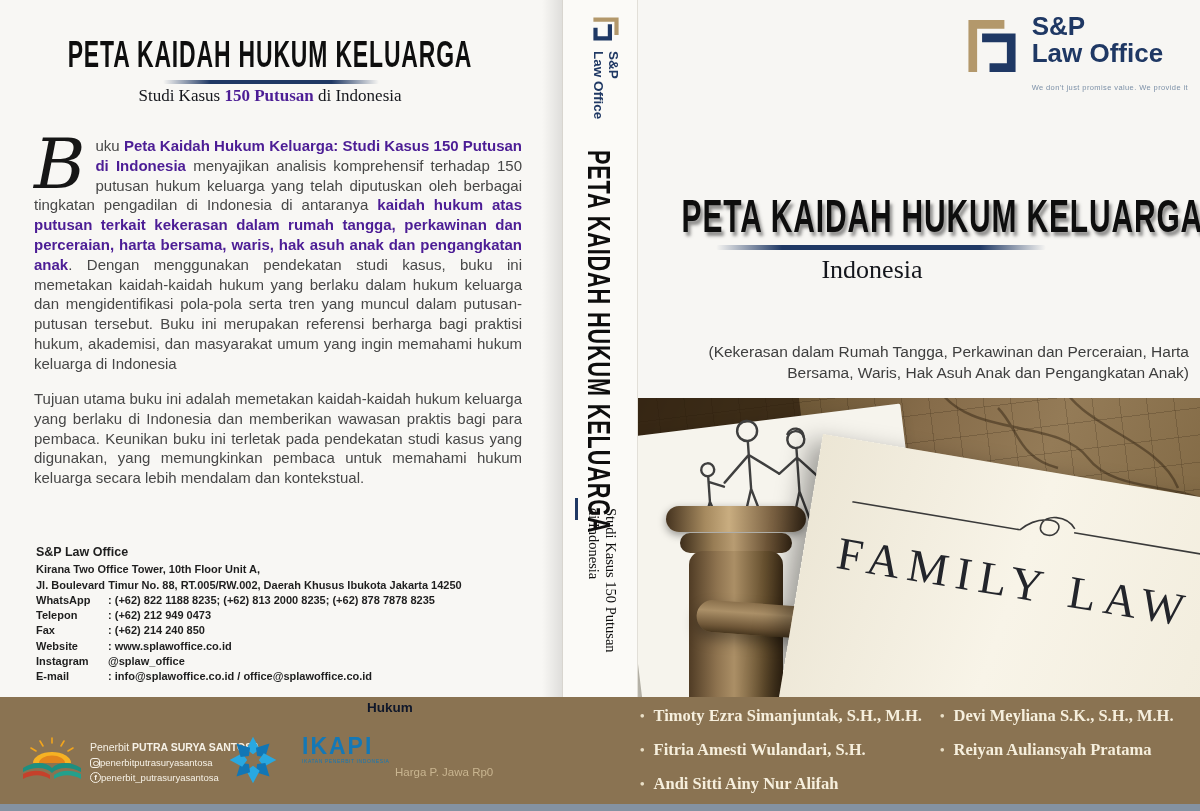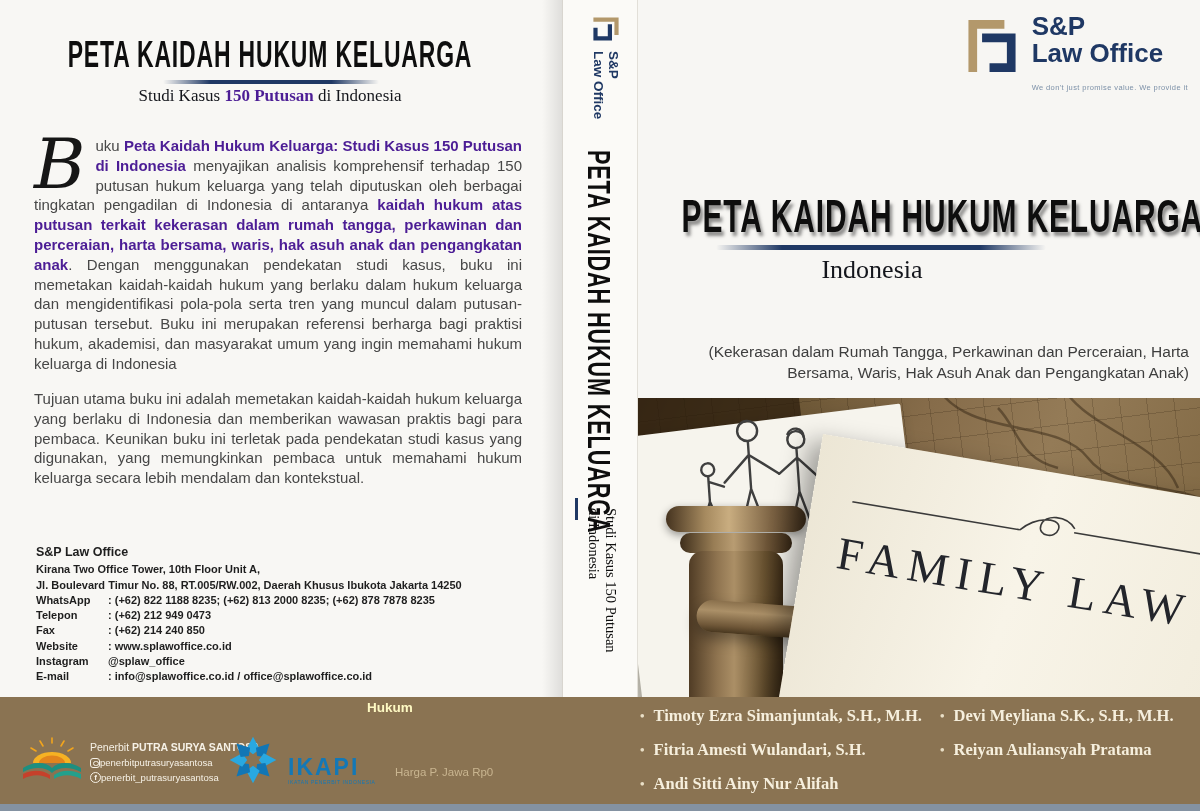--- a/index.html
+++ b/index.html
@@ -86,31 +86,31 @@
     background:linear-gradient(180deg,#8a704c,#ab9068 32%,#6f5738 78%,#48371f);box-shadow:0 7px 14px rgba(0,0,0,.35)}
   .collar{position:absolute;left:248px;top:-8px;width:36px;height:48px;border-radius:10px;
     background:linear-gradient(90deg,#54402a,#b2976e 42%,#54402a);box-shadow:0 4px 8px rgba(0,0,0,.3)}
   .fl-sheet{left:185px;top:36px;width:560px;height:340px;transform:rotate(9.5deg);transform-origin:0 0;
     background:linear-gradient(100deg,#ece6d5,#f8f4e8 38%,#eee8d6);box-shadow:-12px 8px 24px rgba(0,0,0,.35)}
   .flourish{position:absolute;left:40px;top:40px;width:440px;height:36px}
   .fl-text{position:absolute;left:34px;top:88px;font-family:"Liberation Serif",serif;font-size:46px;
     letter-spacing:8px;color:#23252b;white-space:nowrap}
 
   
-  .cat{top:3px;left:330px;width:120px;text-align:center;font-size:13.5px;font-weight:700;color:#fef9c3}
+  .cat{top:3px;left:330px;width:120px;text-align:center;font-size:13.5px;font-weight:700;color:#0f172a}
   .pub-logo{left:20px;top:40px;width:64px;height:52px}
   .pub-text{left:90px;top:44px;color:#f6f1e6}
   .pub-line1{font-size:10.5px;white-space:nowrap}
   .pub-line1 .bold{font-weight:700}
   .soc-row{display:flex;align-items:center;margin-top:4px;font-size:9.5px;white-space:nowrap}
   .ig-icon{width:10px;height:10px;border:1.2px solid #f6f1e6;border-radius:3px;position:relative;flex:none}
   .ig-icon::after{content:"";position:absolute;left:2px;top:2px;width:3.6px;height:3.6px;border:1.1px solid #f6f1e6;border-radius:50%}
   .fb-icon{width:11px;height:11px;border:1.1px solid #f6f1e6;border-radius:50%;font-size:8px;font-weight:700;
     display:flex;align-items:center;justify-content:center;color:#f6f1e6;flex:none}
-  .ikapi{left:228px;top:38px;display:flex;align-items:flex-end;gap:10px}
+  .ikapi{left:228px;top:38px;display:flex;align-items:flex-start;gap:24px}
   .ikapi svg{width:50px;height:50px}
   .ikapi-name{font-size:23px;font-weight:700;letter-spacing:2px;color:#1478b6;line-height:22px}
   .ikapi-tag{font-size:5px;color:#1478b6;letter-spacing:.6px;margin-top:1px}
   .price{left:395px;top:69px;font-size:11.5px;color:#c9b590}
 
   .authors{left:640px;top:10px;width:560px;display:flex;color:#f6efdd;font-family:"Liberation Serif",serif}
   .a-col1{width:300px}
   .a-col2{width:260px}
   .a-item{display:flex;gap:9px;font-size:16.5px;font-weight:700;margin-bottom:16px;line-height:18px}
   .bullet{color:#e9dfc6;font-size:13px;line-height:18px}

